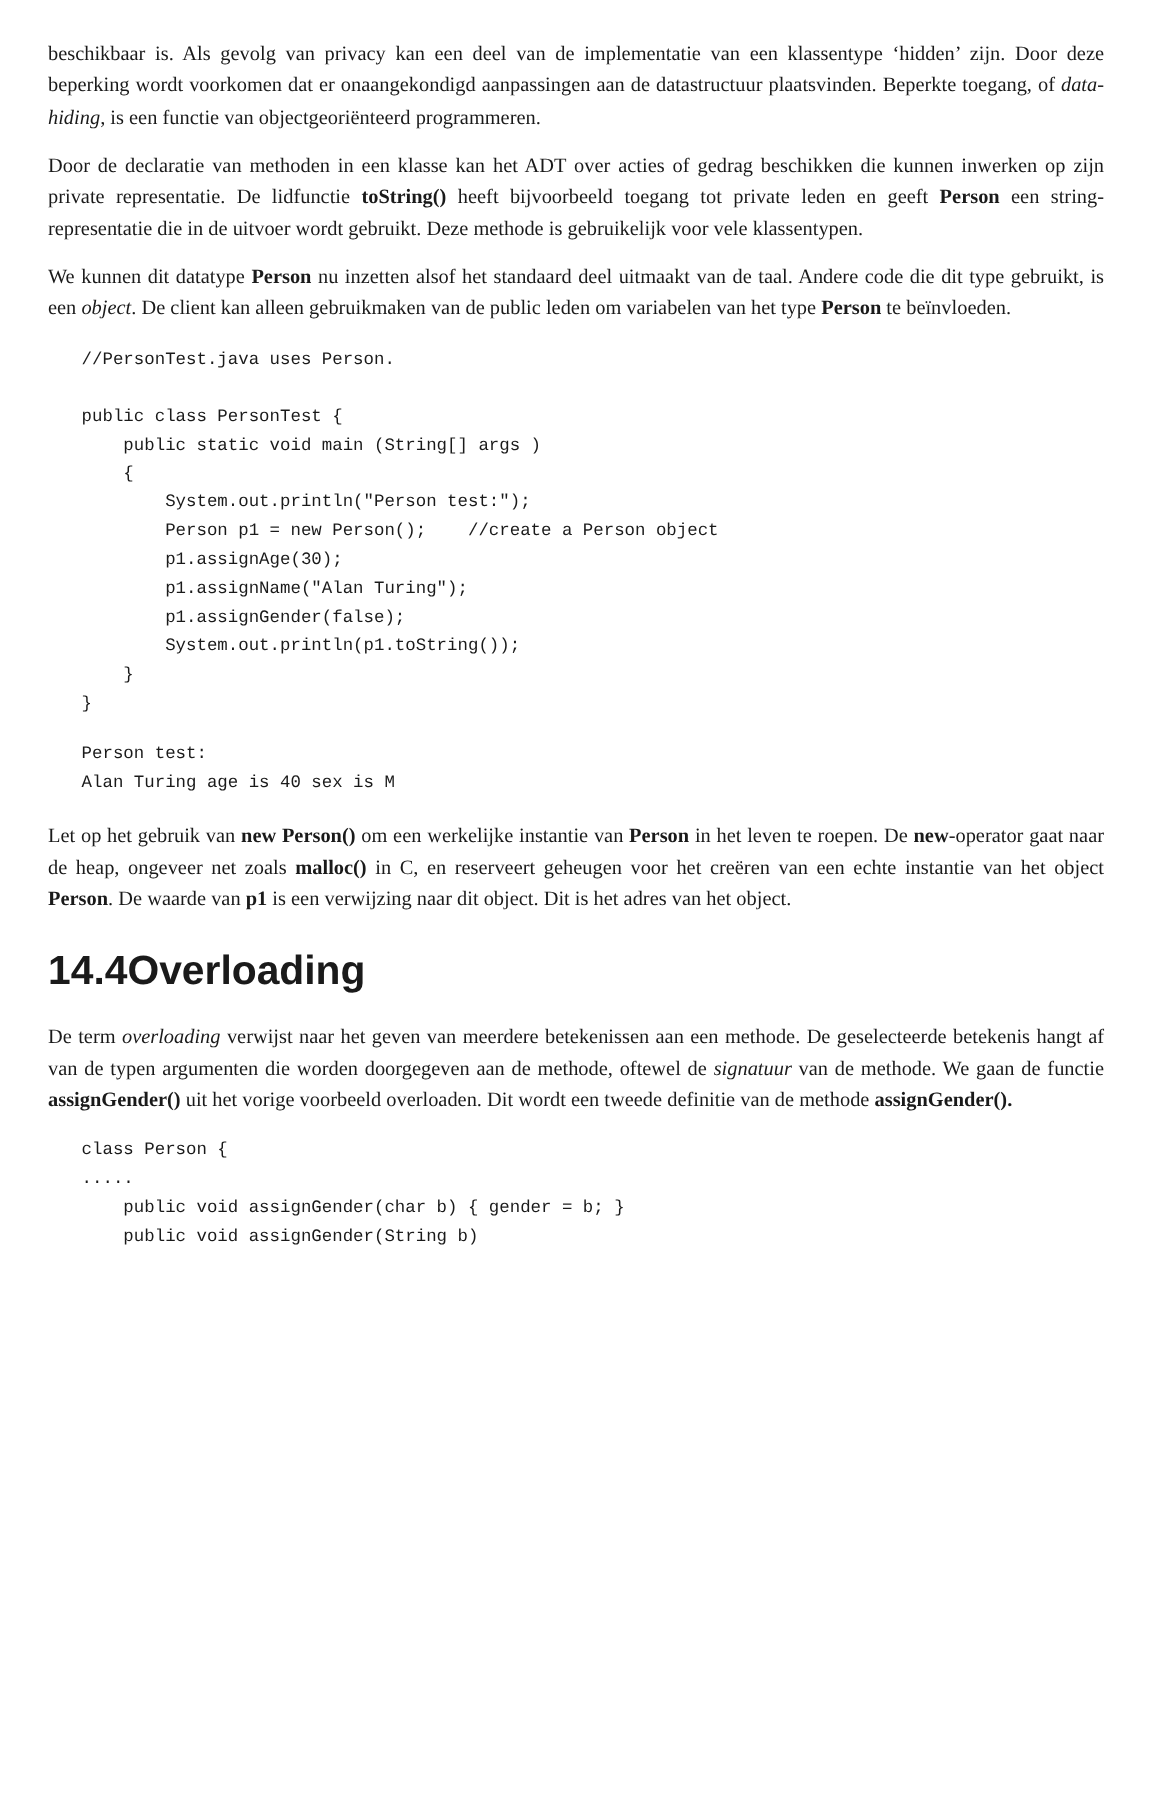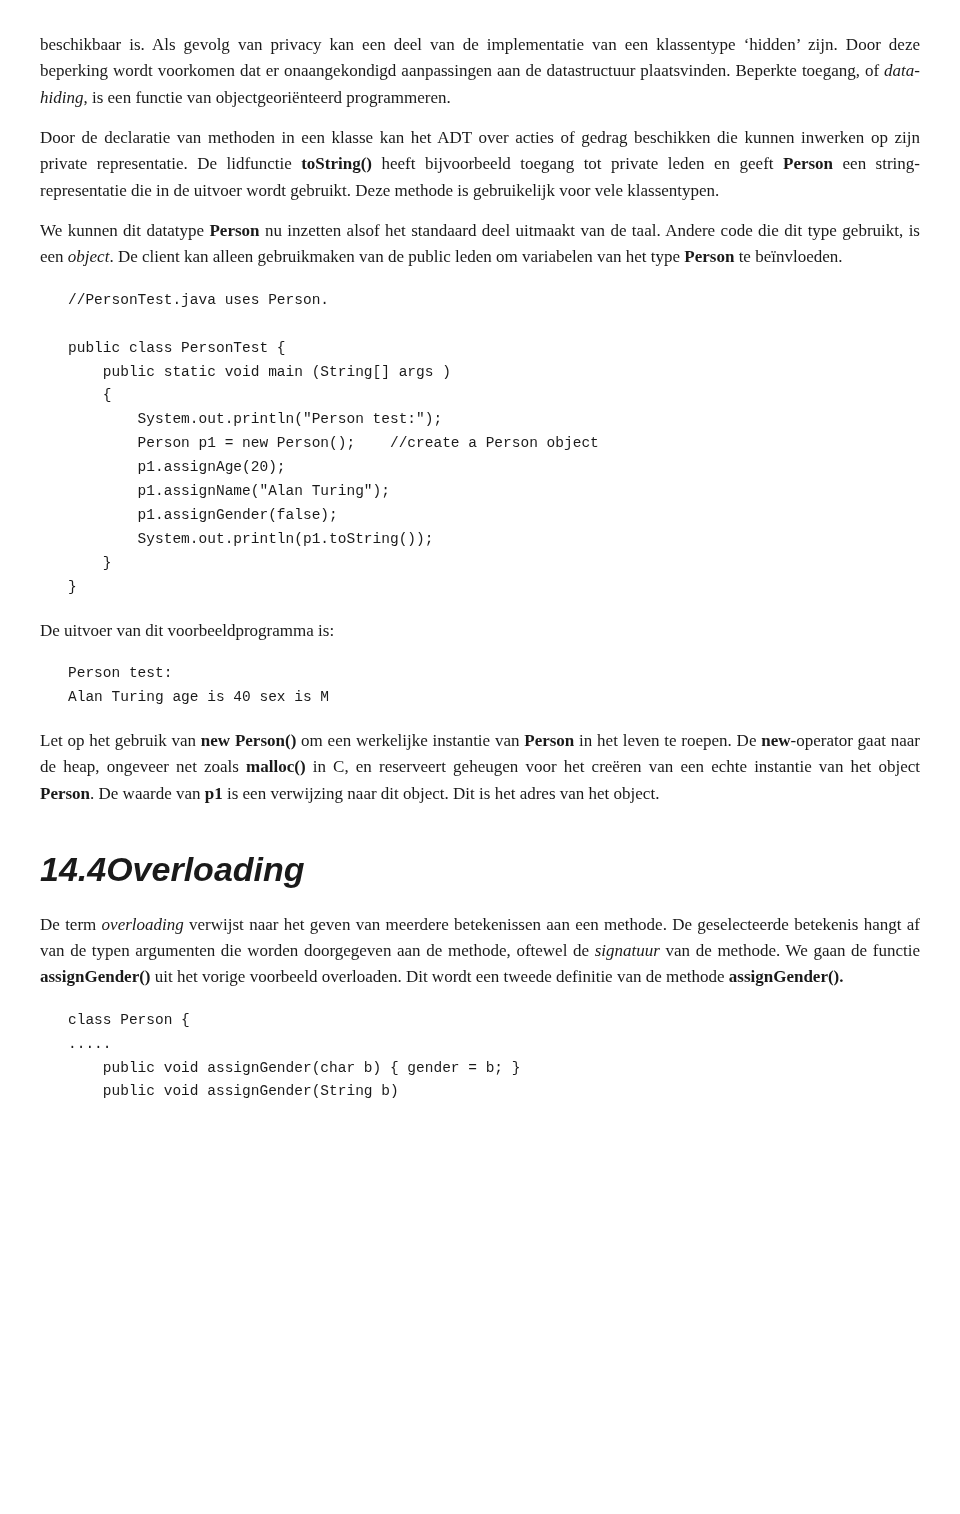--- a/index.html
+++ b/index.html
@@ -44,23 +44,22 @@
       background: #ffffff;
       margin: 18px 0 18px 28px;
       color: #1a1a1a;
       white-space: pre;
     }
 
     h2 {
       font-family: Arial, Helvetica, sans-serif;
       font-size: 34px;
       font-weight: bold;
-      margin: 36px 0 16px 0;
+      margin: 20px 0 16px 0;
       color: #1a1a1a;
-      font-style: italic;
     }
 
     .bold { font-weight: bold; }
     .italic { font-style: italic; }
   </style>
 </head>
 <body>
 
 <div class="content-block">
 
@@ -76,28 +75,27 @@
     We kunnen dit datatype <span class="bold">Person</span> nu inzetten alsof het standaard deel uitmaakt van de taal. Andere code die dit type gebruikt, is een <span class="italic">object</span>. De client kan alleen gebruikmaken van de public leden om variabelen van het type <span class="bold">Person</span> te beïnvloeden.
   </p>
 
   <div class="code-block">//PersonTest.java uses Person.
 
 public class PersonTest {
     public static void main (String[] args )
     {
         System.out.println("Person test:");
         Person p1 = new Person();    //create a Person object
-        p1.assignAge(20);
+        p1.assignAge(30);
         p1.assignName("Alan Turing");
         p1.assignGender(false);
         System.out.println(p1.toString());
     }
 }</div>
 
-  <p>De uitvoer van dit voorbeeldprogramma is:</p>
 
   <div class="output-block">Person test:
 Alan Turing age is 40 sex is M</div>
 
   <p>
     Let op het gebruik van <span class="bold">new Person()</span> om een werkelijke instantie van <span class="bold">Person</span> in het leven te roepen. De <span class="bold">new</span>-operator gaat naar de heap, ongeveer net zoals <span class="bold">malloc()</span> in C, en reserveert geheugen voor het creëren van een echte instantie van het object <span class="bold">Person</span>. De waarde van <span class="bold">p1</span> is een verwijzing naar dit object. Dit is het adres van het object.
   </p>
 
   <h2>14.4Overloading</h2>
 

